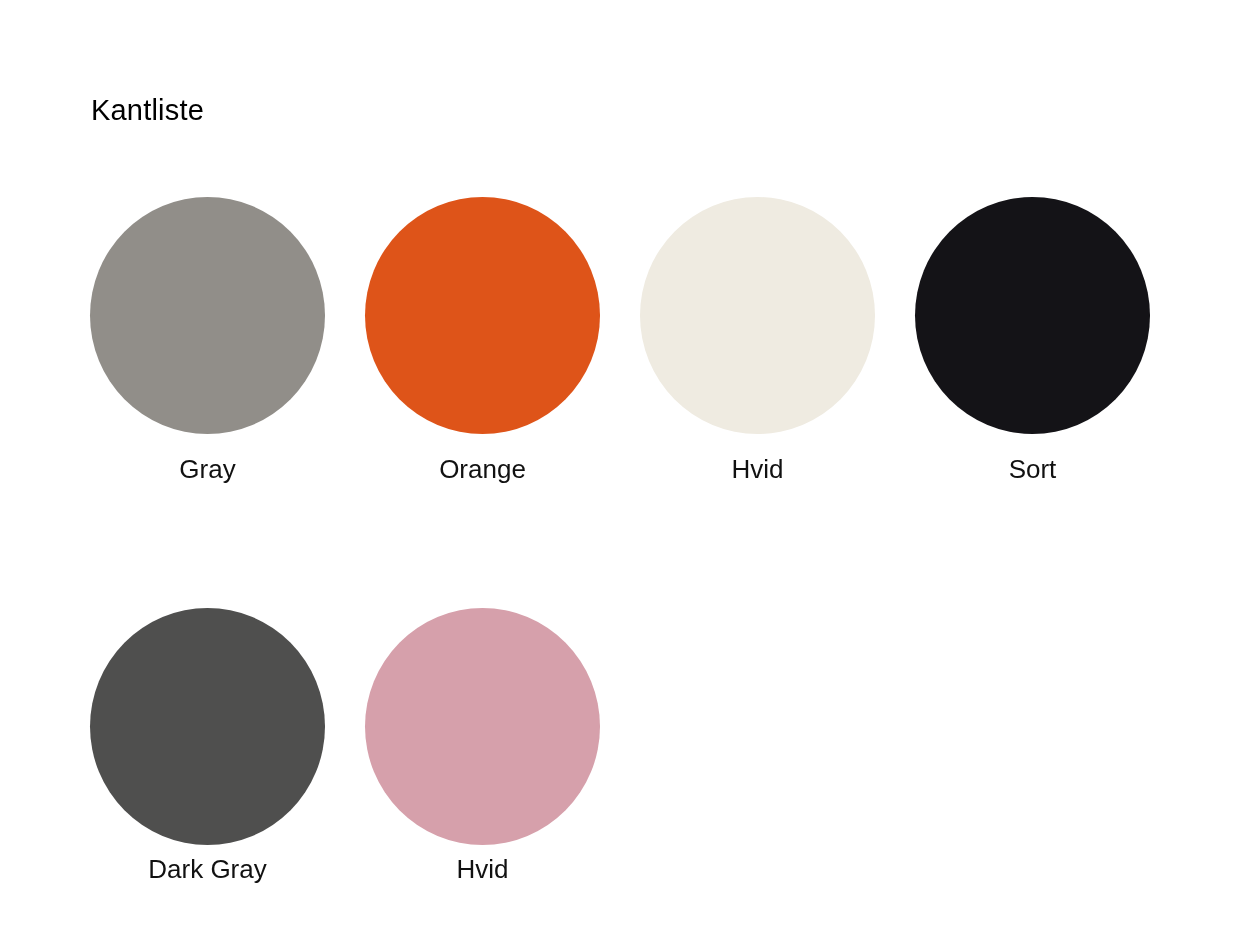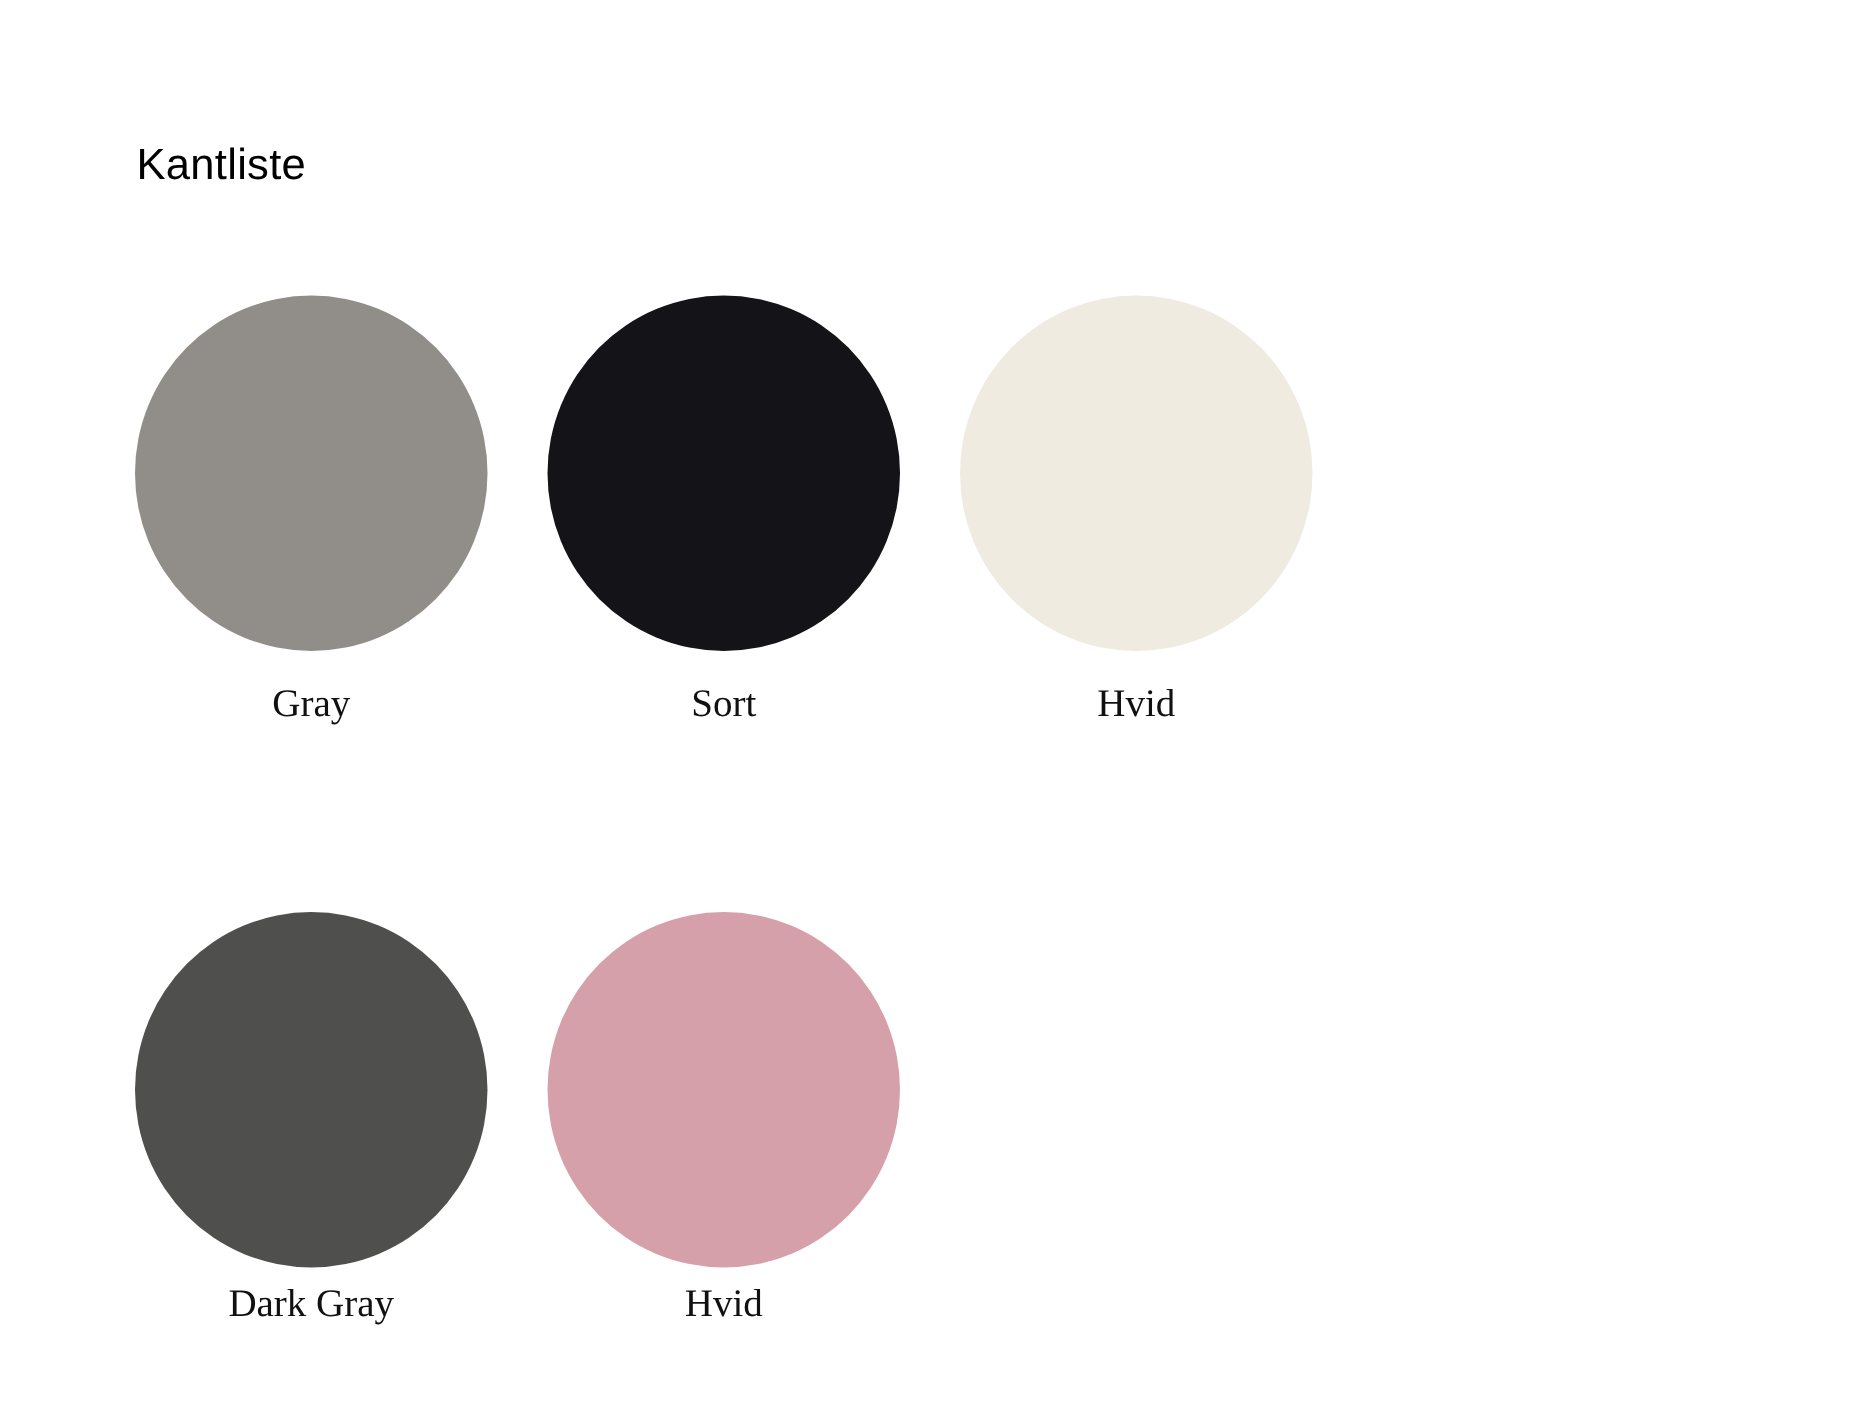--- a/index.html
+++ b/index.html
@@ -79,21 +79,20 @@
   }
 
   .swatch-label {
     margin-top: 19px;
     font-size: 26px;
     font-weight: 400;
     line-height: 1.25;
     color: #111111;
     text-align: center;
     white-space: nowrap;
-    font-family: Liberation Serif, serif;
   }
 
   .row-2 .swatch-label {
     margin-top: 8px;
   }
 </style>
 </head>
 <body style="background: rgb(255, 255, 255); color: rgb(17, 17, 17);">
 
 <div class="page">
@@ -102,29 +101,33 @@
 
   <div class="swatch-grid">
 
     <div class="swatch-row row-1">
 
       <div class="swatch-cell">
         <div class="swatch-circle" style="background-color: rgb(145, 142, 137);"></div>
         <div class="swatch-label">Gray</div>
       </div>
 
-
       <div class="swatch-cell">
-        <div class="swatch-circle" style="background-color: rgb(20, 19, 23);"></div>
-        <div class="swatch-label">Sort</div>
+        <div class="swatch-circle" style="background-color: rgb(222, 84, 25);"></div>
+        <div class="swatch-label">Orange</div>
       </div>
 
       <div class="swatch-cell">
         <div class="swatch-circle" style="background-color: rgb(239, 235, 225);"></div>
         <div class="swatch-label">Hvid</div>
+      </div>
+
+      <div class="swatch-cell">
+        <div class="swatch-circle" style="background-color: rgb(20, 19, 23);"></div>
+        <div class="swatch-label">Sort</div>
       </div>
 
     </div>
 
     <div class="swatch-row row-2">
 
       <div class="swatch-cell">
         <div class="swatch-circle" style="background-color: rgb(79, 79, 78);"></div>
         <div class="swatch-label">Dark Gray</div>
       </div>

